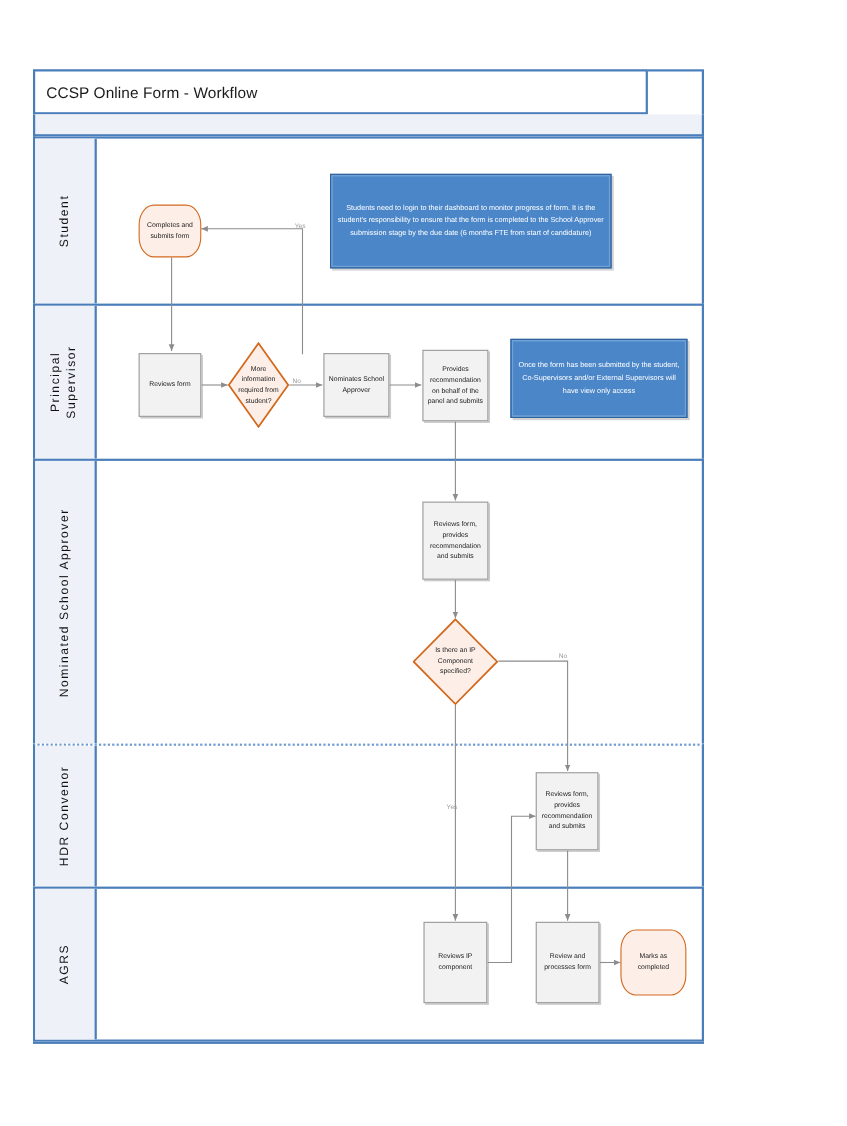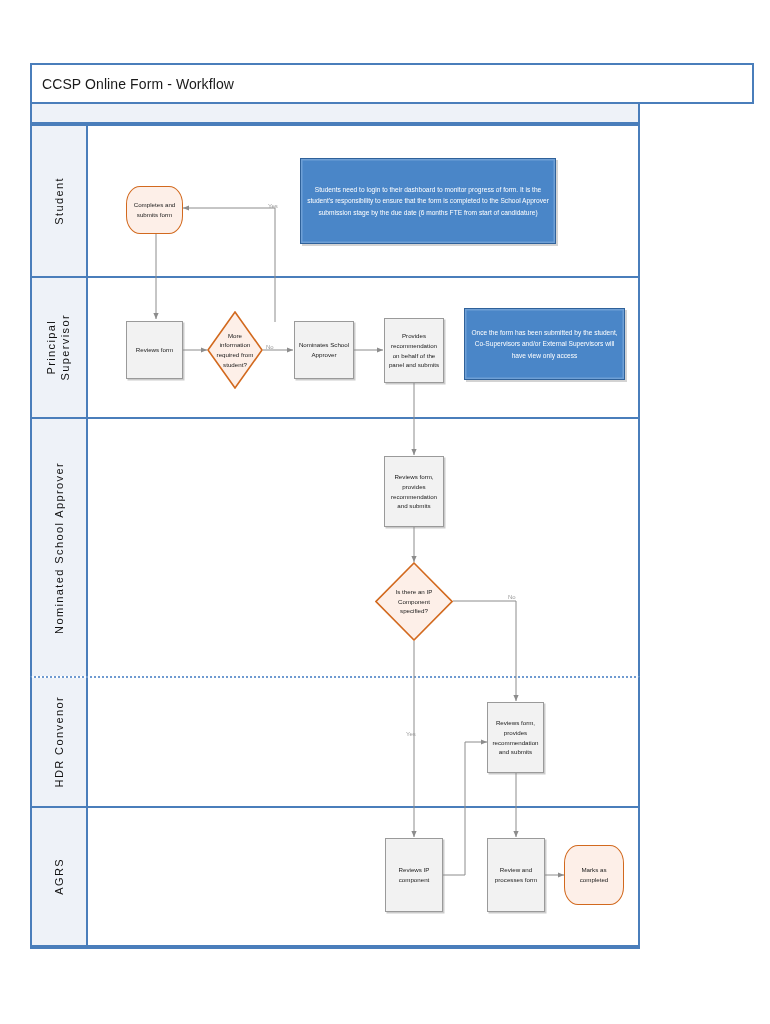--- a/index.html
+++ b/index.html
@@ -29,21 +29,21 @@
     box-sizing: border-box;
     border: 2px solid #4a7ebb;
     background: #ffffff;
   }
 
   
   .title-bar {
     position: absolute;
     left: 30px;
     top: 63px;
-    width: 724px;
+    width: 559px;
     height: 41px;
     box-sizing: border-box;
     border: 2px solid #4a7ebb;
     background: #ffffff;
     display: flex;
     align-items: center;
     padding-left: 10px;
   }
   .title-bar .title-text {
     font-size: 14px;

